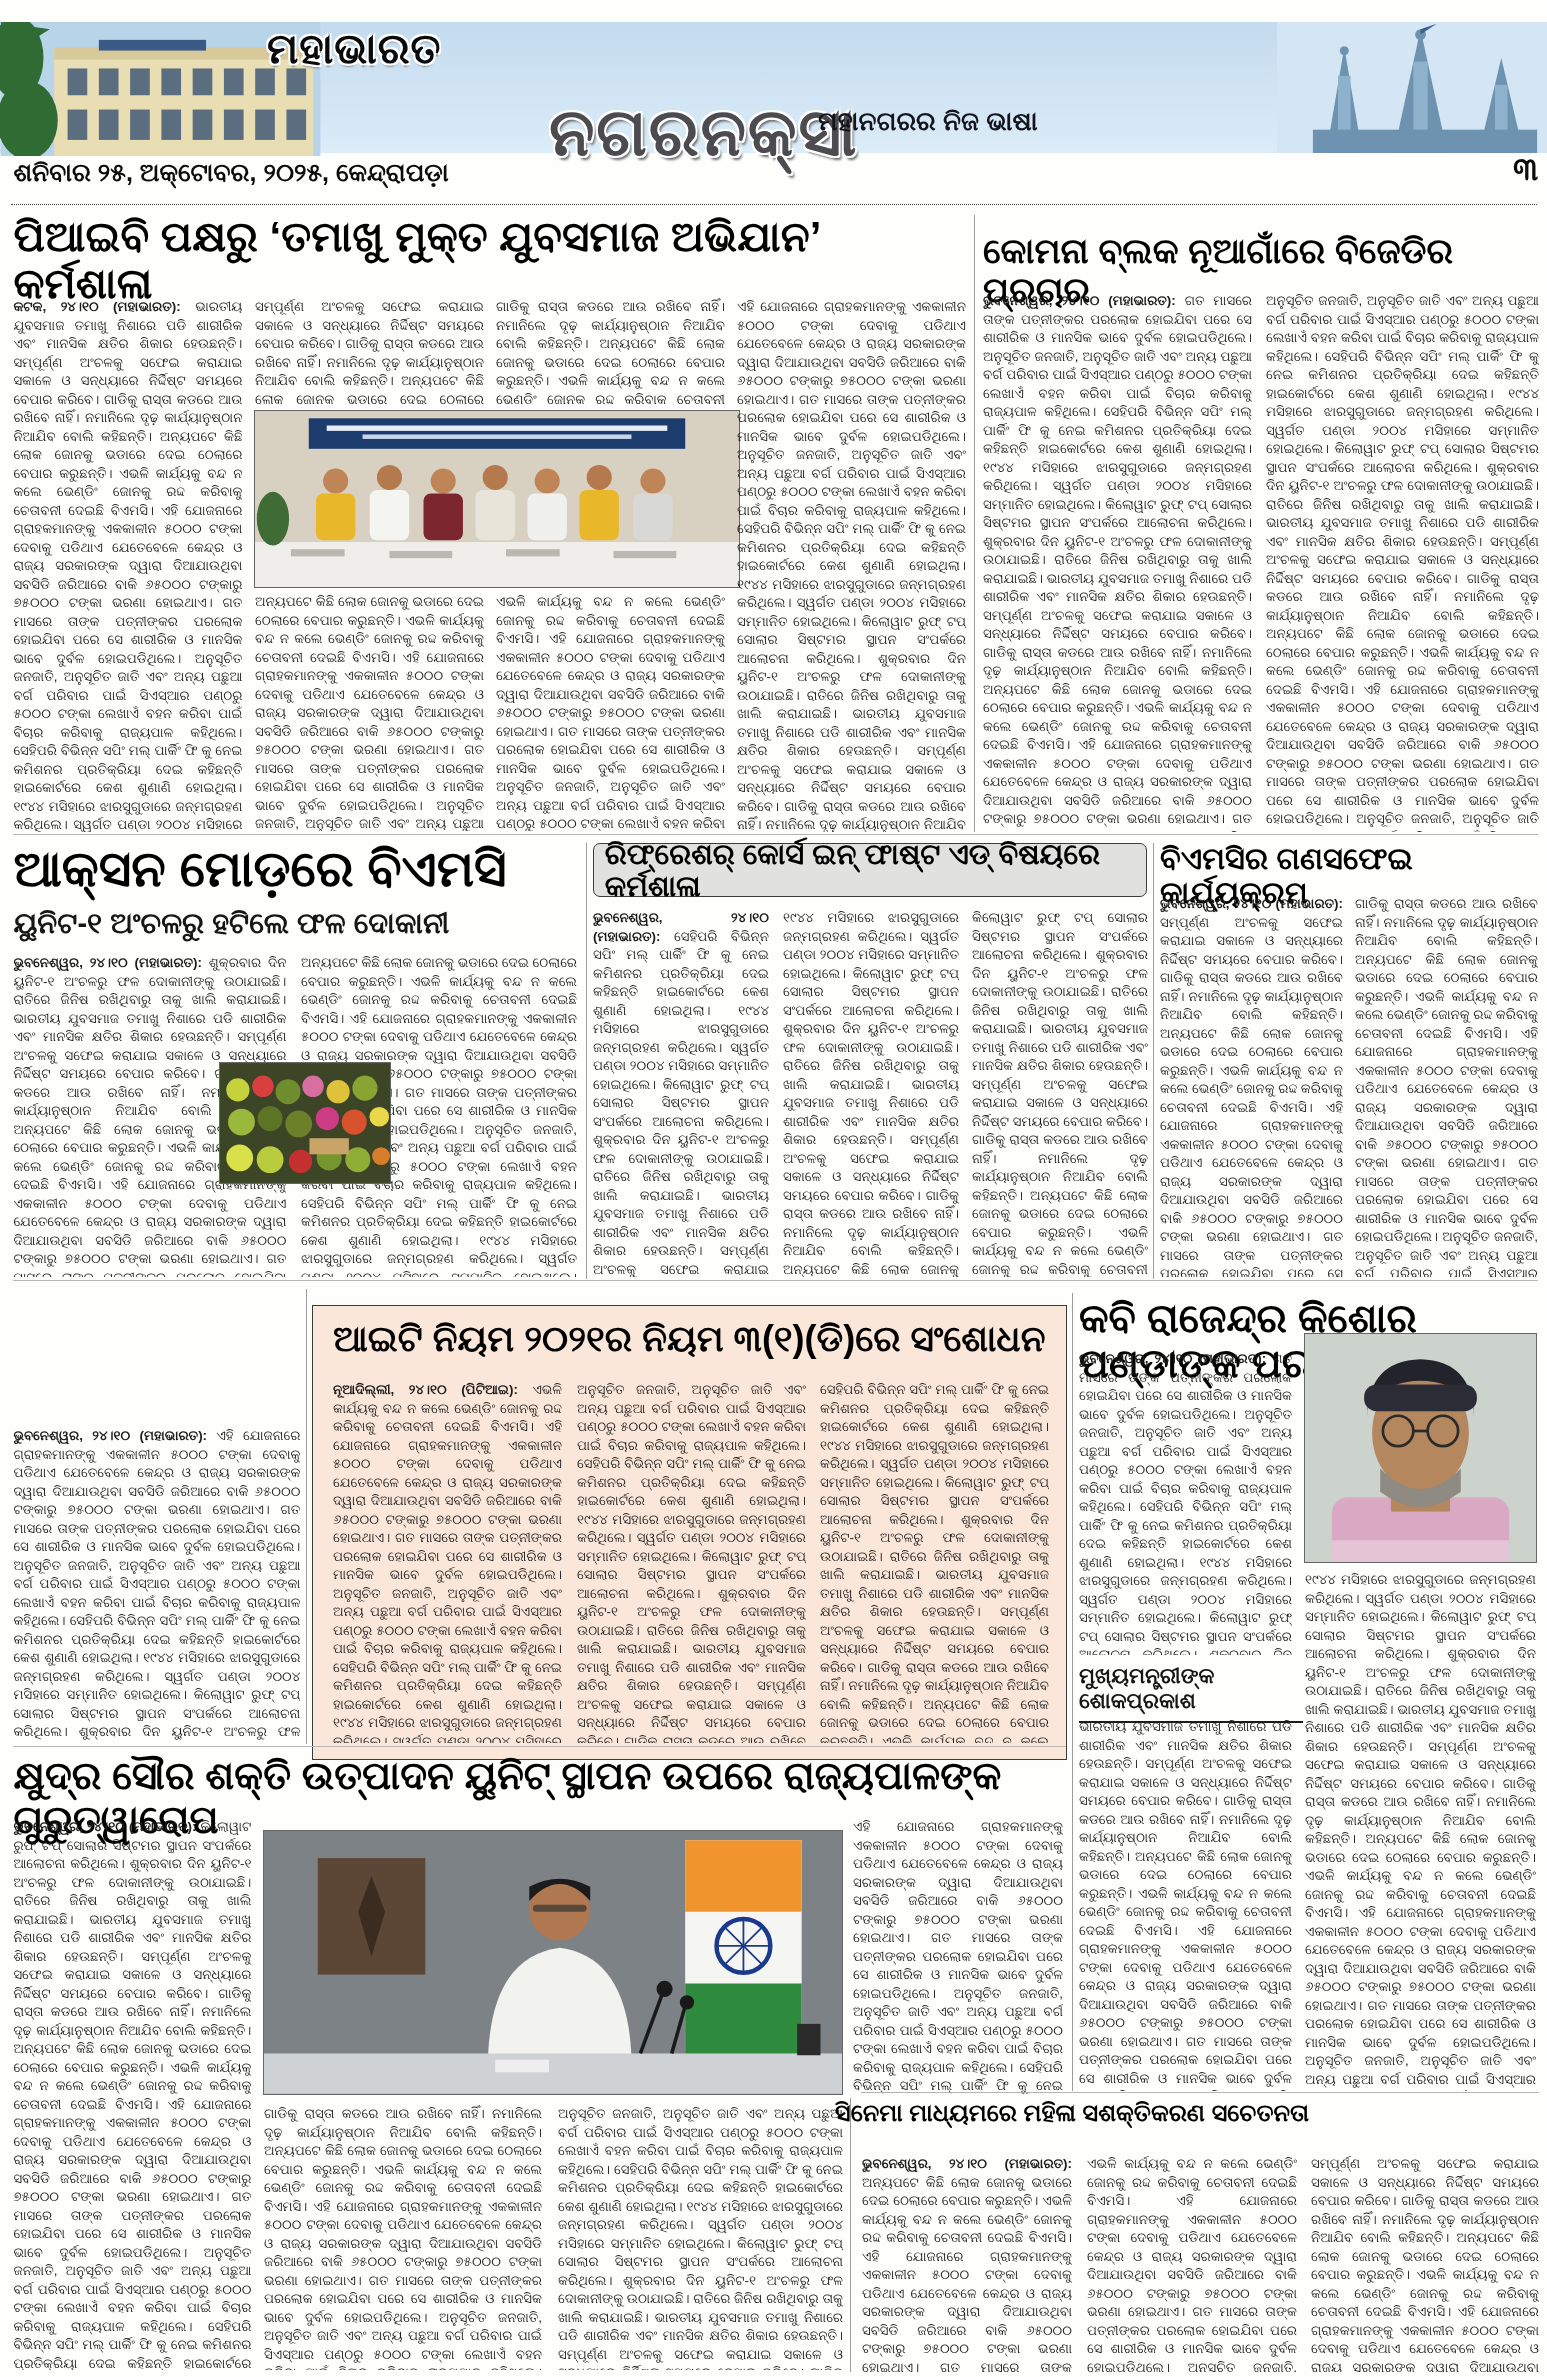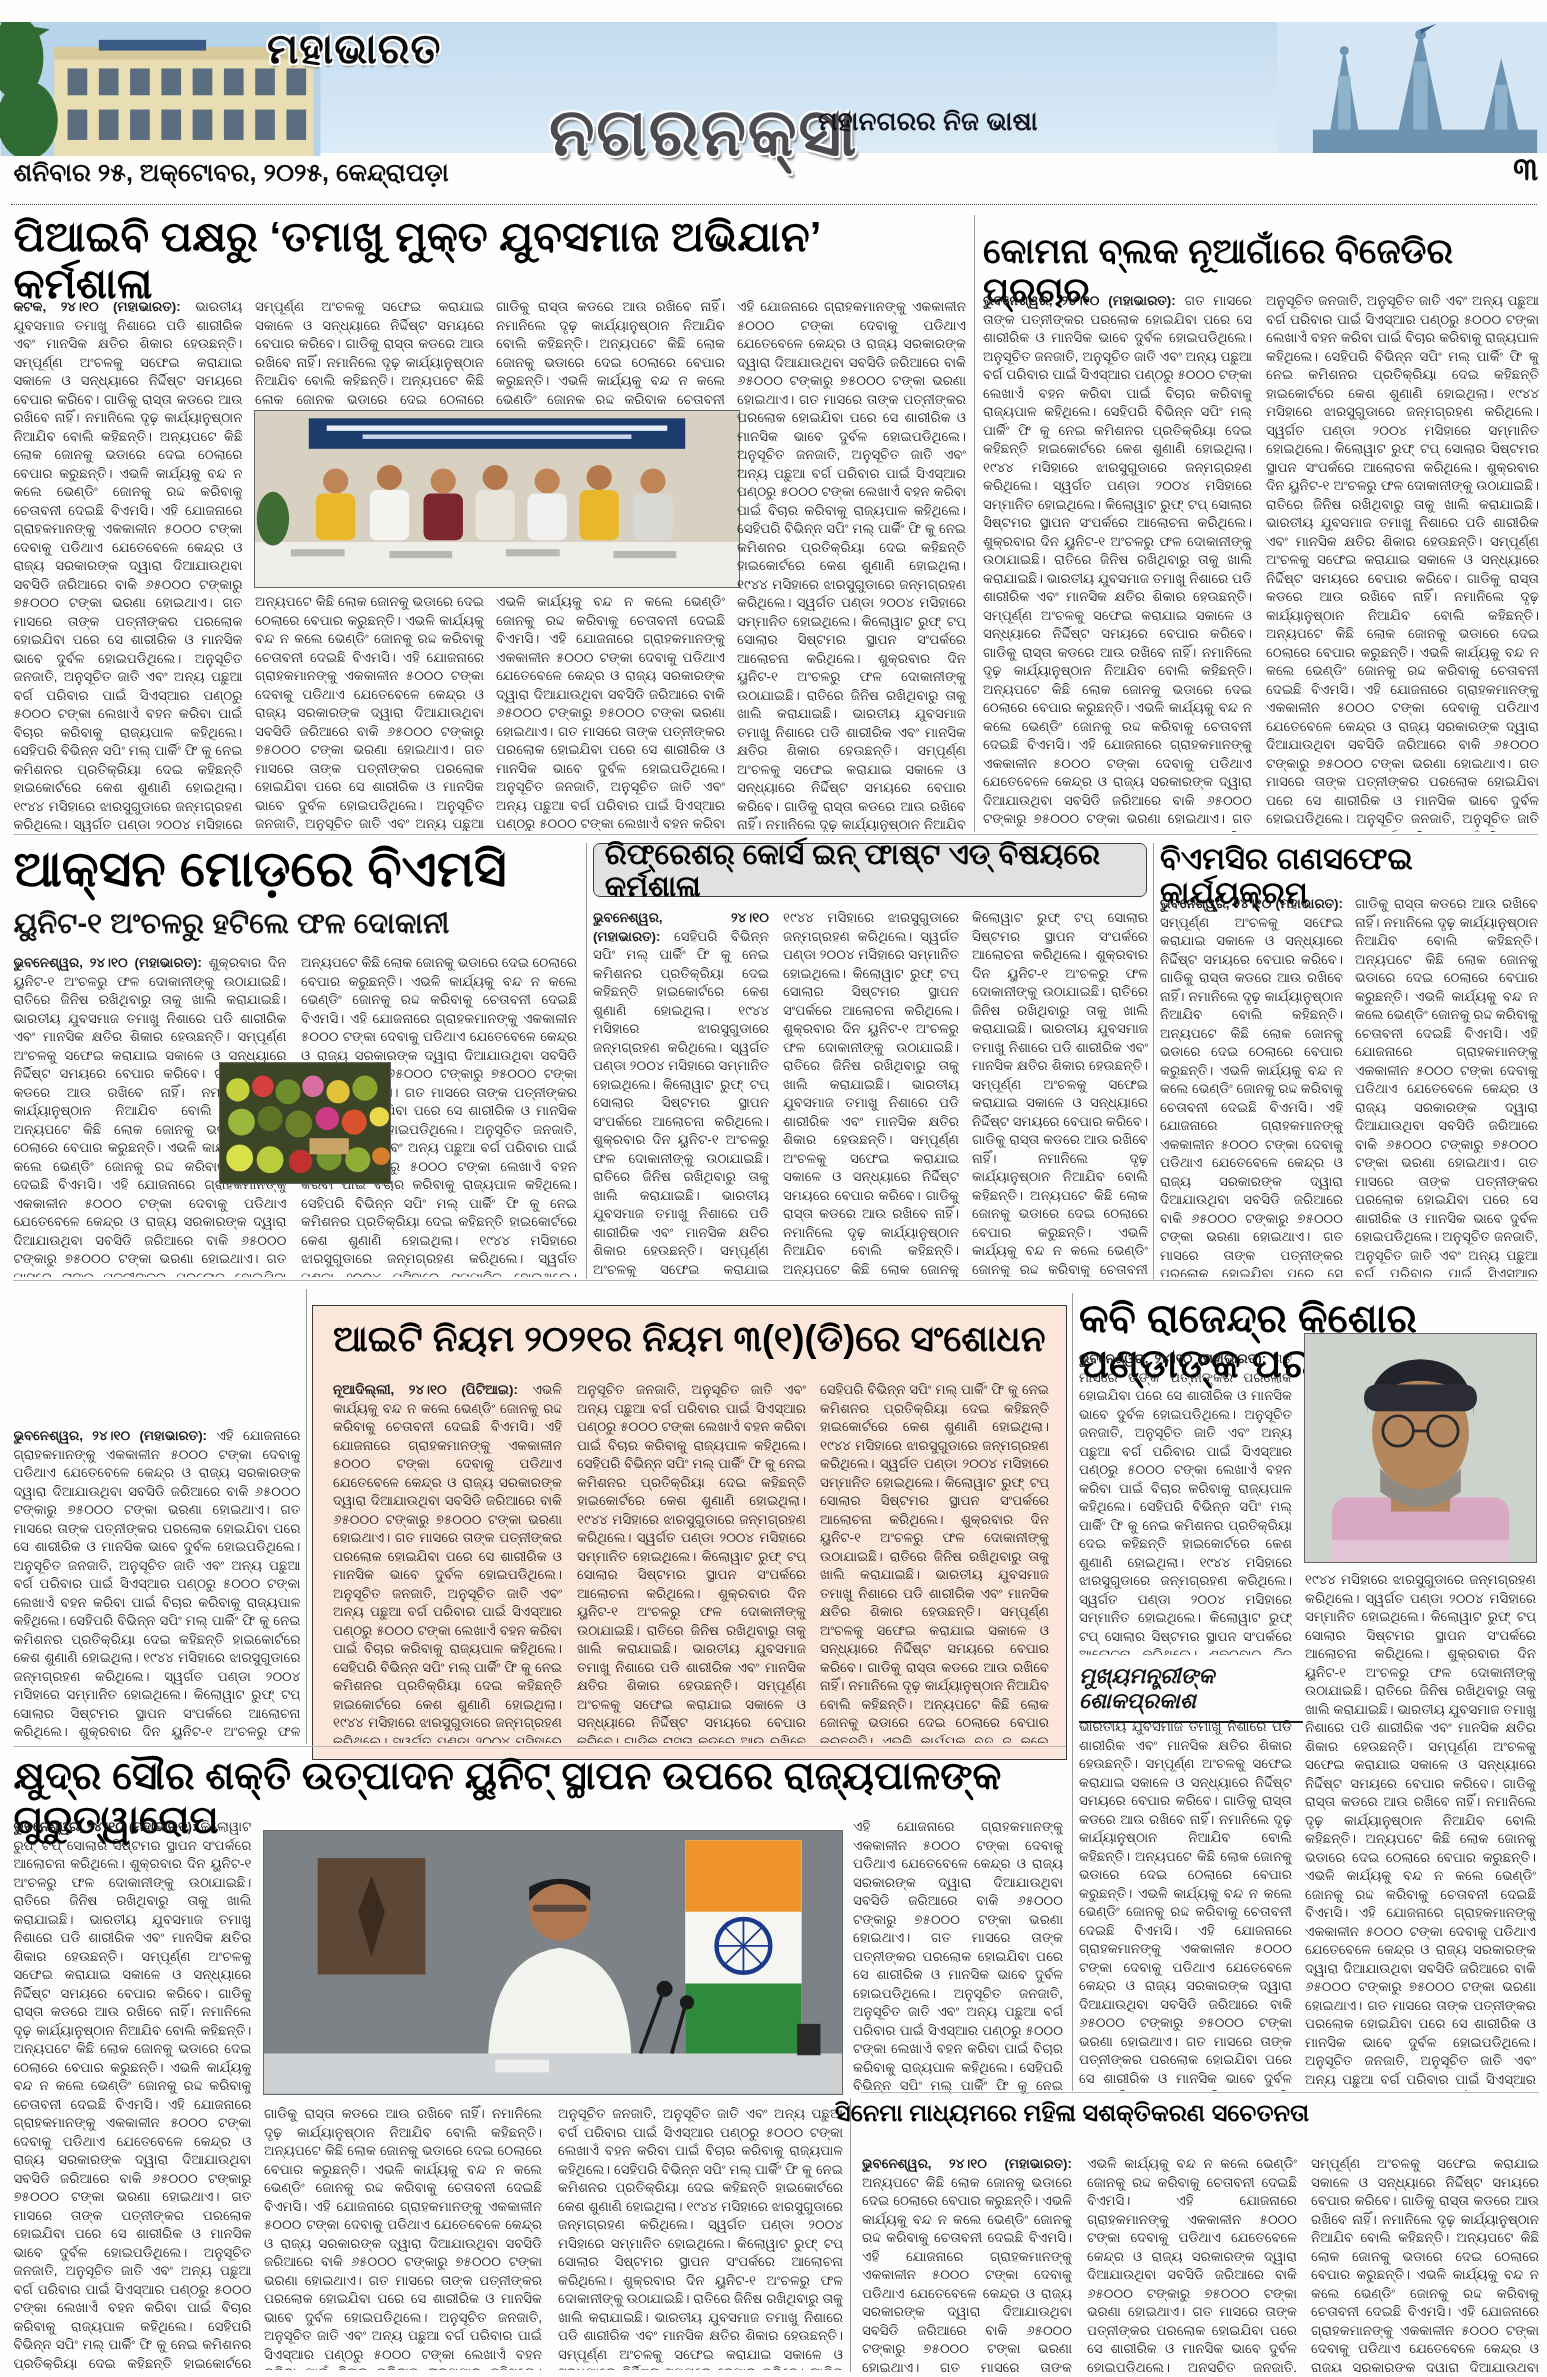--- a/index.html
+++ b/index.html
@@ -21,21 +21,21 @@
   
   .hl{font-weight:bold;color:#000000;line-height:1.12;letter-spacing:0;}
   .hl-box{background:#e1e1df;border:1.8px solid #3c3c3c;display:flex;align-items:center;padding:3.6px 10.8px;box-sizing:border-box;}
   .subhl{font-weight:bold;color:#161616;}
   
   .col{font-size:13.4px;line-height:1.38;text-align:justify;overflow:hidden;color:#1c1c1c;
        word-break:break-word;}
   .col b.dl{font-weight:bold;}
   .pinkbox{background:#fbe7d9;border:1.8px solid #3a3a3a;box-sizing:border-box;}
   .photo{background:#ccc;outline:0.9px solid #666;overflow:hidden;}
-  .underline2{border-bottom:2.7px solid #1c1c1c;padding-bottom:7.2px;font-style:italic;}
+  .underline2{border-bottom:2.7px solid #1c1c1c;padding-bottom:7.2px;}
   svg{display:block;}
 </style>
 </head>
 <body>
 
 <div id="page">
 
   <div id="mast" class="abs"></div>
 
   <div class="abs" style="left:0;top:22.4px;width:321px;height:134px;">

